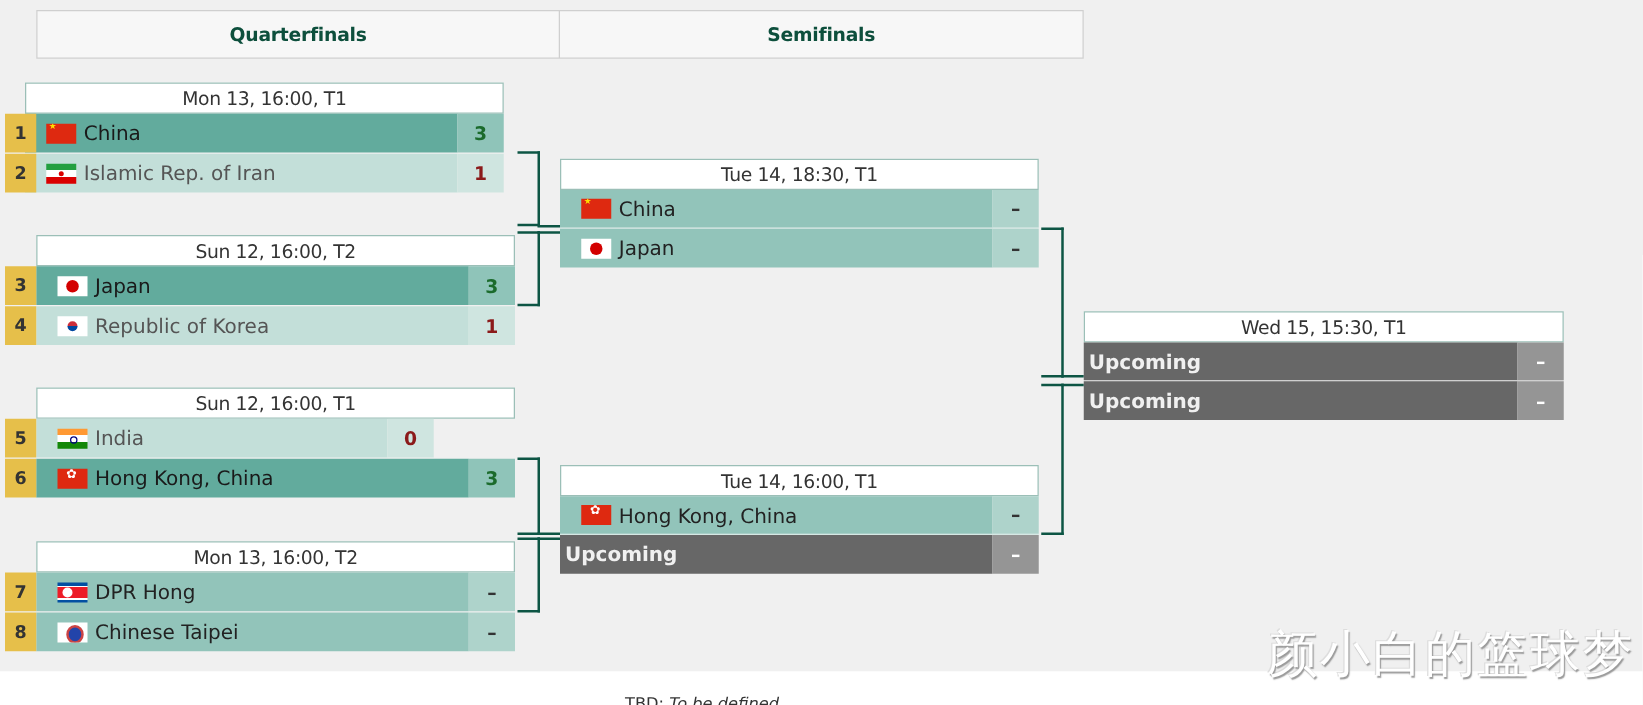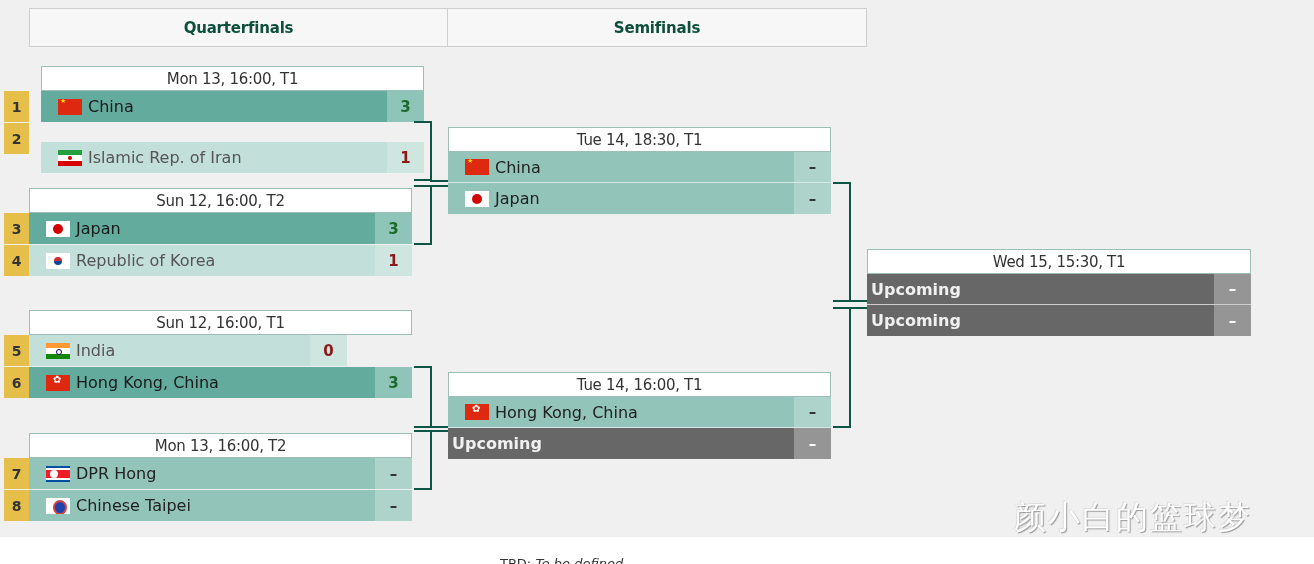--- a/index.html
+++ b/index.html
@@ -32,42 +32,42 @@
   .flag-in { background: linear-gradient(#ff9933 0 33%, #fff 33% 67%, #138808 67%); }
   .flag-in::after { content: ""; position: absolute; left: 10px; top: 6px; width: 4px; height: 4px; border: 1px solid #000080; border-radius: 50%; }
   .flag-hk { background: #de2910; }
   .flag-hk::after { content: "✿"; position: absolute; left: 7px; top: -1px; color: #fff; font-size: 10px; }
   .flag-kp { background: linear-gradient(#024fa2 0 15%, #fff 15% 22%, #ed1c27 22% 78%, #fff 78% 85%, #024fa2 85%); }
   .flag-kp::after { content: ""; position: absolute; left: 4px; top: 4px; width: 8px; height: 8px; background: #fff; border-radius: 50%; }
   .flag-tpe { background: #fff; }
   .flag-tpe::after { content: ""; position: absolute; left: 7px; top: 2px; width: 10px; height: 11px; border: 2px solid #c44; border-radius: 50%; background: #24a; }
   .connector { position: absolute; border: 2px solid #0d5544; border-left: none; }
   .line { position: absolute; background: #0d5544; height: 2px; }
-  .watermark { position: absolute; left: 1014px; top: 496px; font-size: 32px; color: #ffffff; text-shadow: 1px 1px 1px #999, -1px -1px 0 #ddd; letter-spacing: 2px; }
+  .watermark { position: absolute; left: 1014px; top: 496px; font-size: 40px; color: #ffffff; text-shadow: 1px 1px 1px #999, -1px -1px 0 #ddd; letter-spacing: 2px; }
   .footnote { position: absolute; left: 500px; top: 556px; font-size: 13px; color: #333; white-space: nowrap; }
   .footnote i { font-style: italic; }
 </style>
 </head>
 <body>
 
 <div class="stage">
 
   <div class="round-header" style="left:447px;width:420px;">Semifinals</div>
   <div class="round-header" style="left:29px;width:419px;">Quarterfinals</div>
 
-  <div class="match" style="left:41px;top:66px;width:383px;height:88px;">
+  <div class="match" style="left:20px;top:66px;width:383px;height:88px;">
     <div class="match-date" style="width:383px;">Mon 13, 16:00, T1</div>
     <div class="row win" style="top:25px;width:383px;">
       <div class="name">
           <span class="flag flag-cn"></span>
           <span>China</span>
         </div>
       <div class="score">3</div>
     </div>
-    <div class="row lose" style="top:57px;width:383px;margin-top:19px;">
+    <div class="row lose" style="top:57px;width:383px;">
       <div class="name">
           <span class="flag flag-ir"></span>
           <span>Islamic Rep. of Iran</span>
         </div>
       <div class="score">1</div>
     </div>
   </div>
   <div class="seed" style="top:91px;">1</div>
   <div class="seed" style="top:123px;">2</div>
 

